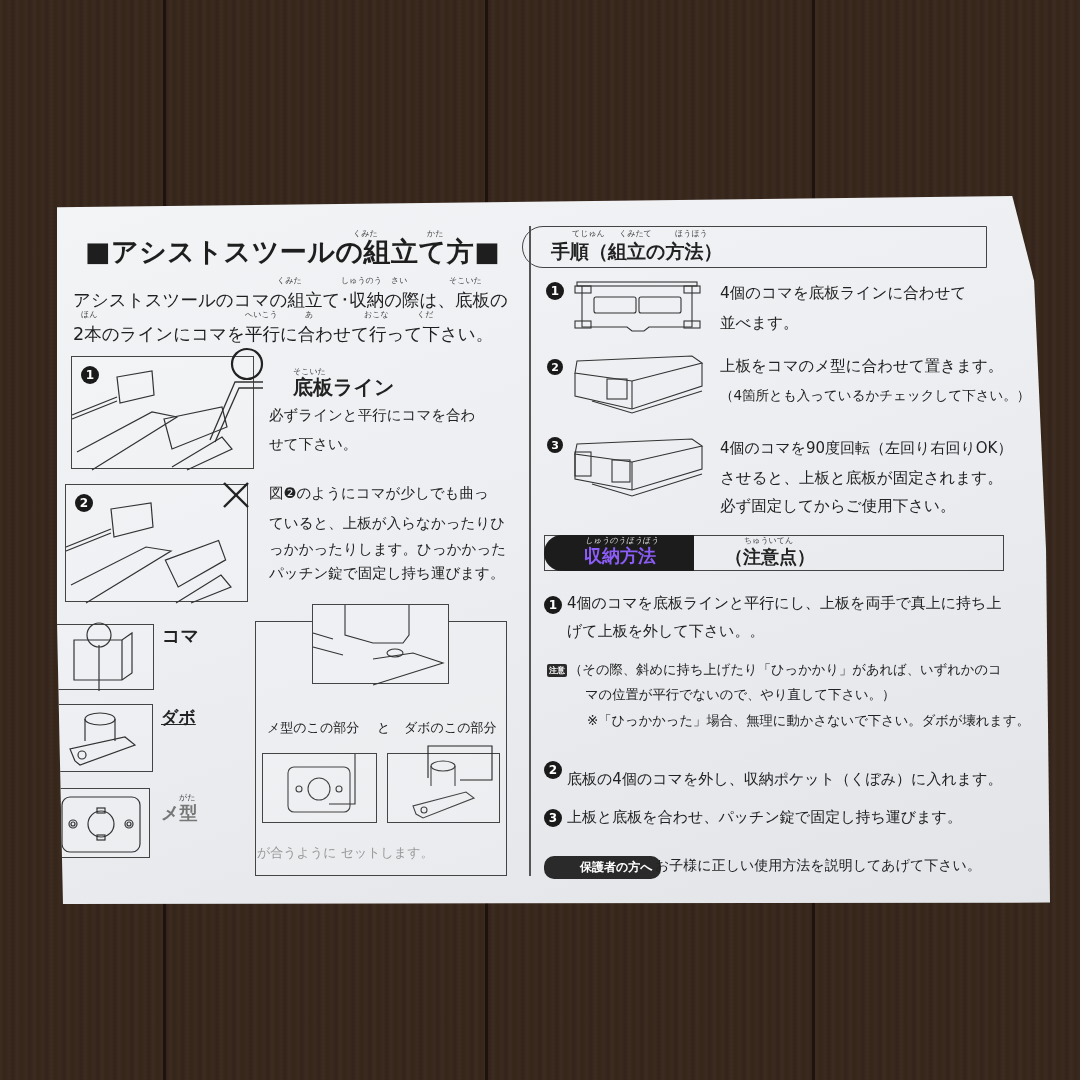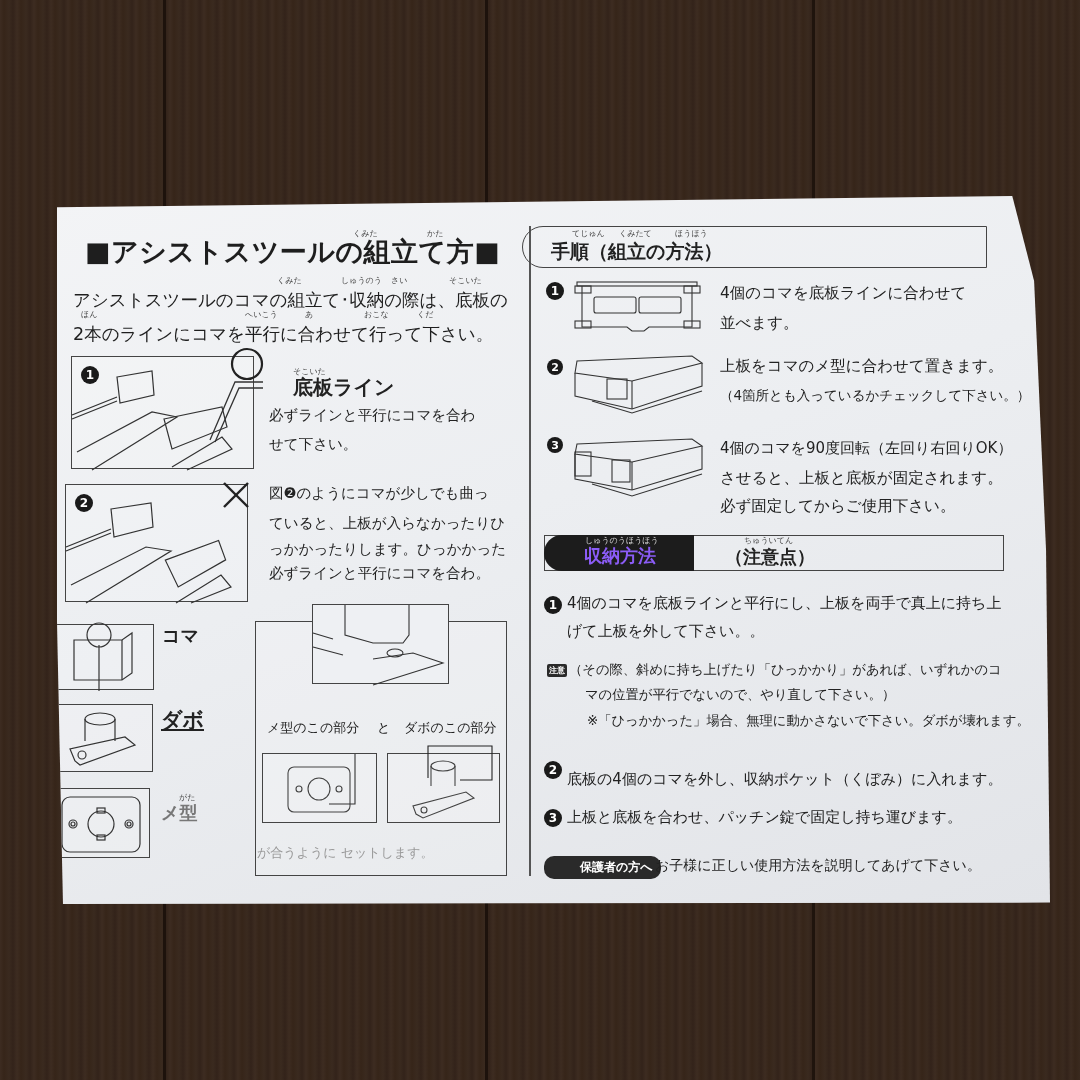--- a/index.html
+++ b/index.html
@@ -120,21 +120,21 @@
       </g>
     </svg>
   </div>
   <svg width="30" height="30" style="left:164px;top:284px;">
     <line x1="3" y1="3" x2="27" y2="27" stroke="#222" stroke-width="2.4"></line>
     <line x1="27" y1="3" x2="3" y2="27" stroke="#222" stroke-width="2.4"></line>
   </svg>
   <div class="txt" style="left:212px;top:290px;">図❷のようにコマが少しでも曲っ</div>
   <div class="txt" style="left:212px;top:320px;">ていると、上板が入らなかったりひ</div>
   <div class="txt" style="left:212px;top:346px;">っかかったりします。ひっかかった</div>
-  <div class="txt" style="left:212px;top:370px;">必ずラインと平行にコマを合わ。</div>
+  <div class="txt" style="left:212px;top:370px;">パッチン錠で固定し持ち運びます。</div>
 
   <div class="box" style="left:-6px;top:428px;width:103px;height:66px;">
     <svg width="103" height="66">
       <g fill="none" stroke="#333" stroke-width="1.2">
         <path d="M22 15 L70 15 L80 8 L80 48 L70 55 L22 55 Z"></path>
         <line x1="70" y1="15" x2="70" y2="55"></line>
         <circle cx="47" cy="10" r="12"></circle>
         <line x1="47" y1="20" x2="47" y2="66"></line>
       </g>
     </svg>
@@ -144,21 +144,21 @@
   <div class="box" style="left:-8px;top:508px;width:104px;height:68px;">
     <svg width="104" height="68">
       <g fill="none" stroke="#333" stroke-width="1.2">
         <ellipse cx="50" cy="14" rx="15" ry="6"></ellipse>
         <path d="M35 14 L35 36 M65 14 L65 36"></path>
         <path d="M25 56 L20 44 L75 32 L85 40 L30 60 Z"></path>
         <circle cx="32" cy="50" r="4"></circle>
       </g>
     </svg>
   </div>
-  <div class="label-big" style="left:104px;top:510px;font-size:21px;text-decoration:underline;">ダボ</div>
+  <div class="label-big" style="left:104px;top:510px;font-size:17px;text-decoration:underline;">ダボ</div>
 
   <div class="box" style="left:-10px;top:592px;width:103px;height:70px;">
     <svg width="103" height="70">
       <g fill="none" stroke="#333" stroke-width="1.2">
         <rect x="14" y="8" width="78" height="55" rx="8"></rect>
         <circle cx="53" cy="35" r="13"></circle>
         <circle cx="25" cy="35" r="4"></circle>
           <circle cx="25" cy="35" r="2"></circle>
         <circle cx="81" cy="35" r="4"></circle>
           <circle cx="81" cy="35" r="2"></circle>
@@ -260,21 +260,21 @@
   <div class="txt" style="left:663px;top:245px;font-size:15px;">4個のコマを90度回転（左回り右回りOK）</div>
   <div class="txt" style="left:663px;top:275px;font-size:15.5px;">させると、上板と底板が固定されます。</div>
   <div class="txt" style="left:663px;top:303px;font-size:15.5px;">必ず固定してからご使用下さい。</div>
 
   <div class="storage-head">
     <div class="dark">
       <span>収納方法</span>
     </div>
     <span class="caution">（注意点）</span>
   </div>
-  <span class="ruby" style="left:528px;top:339px;color:#ddd;z-index:2;">しゅうのうほうほう</span>
+  <span class="ruby" style="left:528px;top:339px;color:#ddd;z-index:2;font-style:italic;">しゅうのうほうほう</span>
   <span class="ruby" style="left:687px;top:339px;">ちゅういてん</span>
 
   <div class="num-badge" style="left:487px;top:400px;">1</div>
   <div class="txt" style="left:510px;top:400px;font-size:15px;">4個のコマを底板ラインと平行にし、上板を両手で真上に持ち上</div>
   <div class="txt" style="left:510px;top:428px;font-size:15px;">げて上板を外して下さい。。</div>
 
   <div class="chui" style="left:490px;top:468px;">注意</div>
   <div class="txt" style="left:512px;top:467px;font-size:13.3px;">（その際、斜めに持ち上げたり「ひっかかり」があれば、いずれかのコ</div>
   <div class="txt" style="left:528px;top:492px;font-size:13.3px;">マの位置が平行でないので、やり直して下さい。）</div>
   <div class="txt" style="left:530px;top:518px;font-size:13.3px;">※「ひっかかった」場合、無理に動かさないで下さい。ダボが壊れます。</div>

